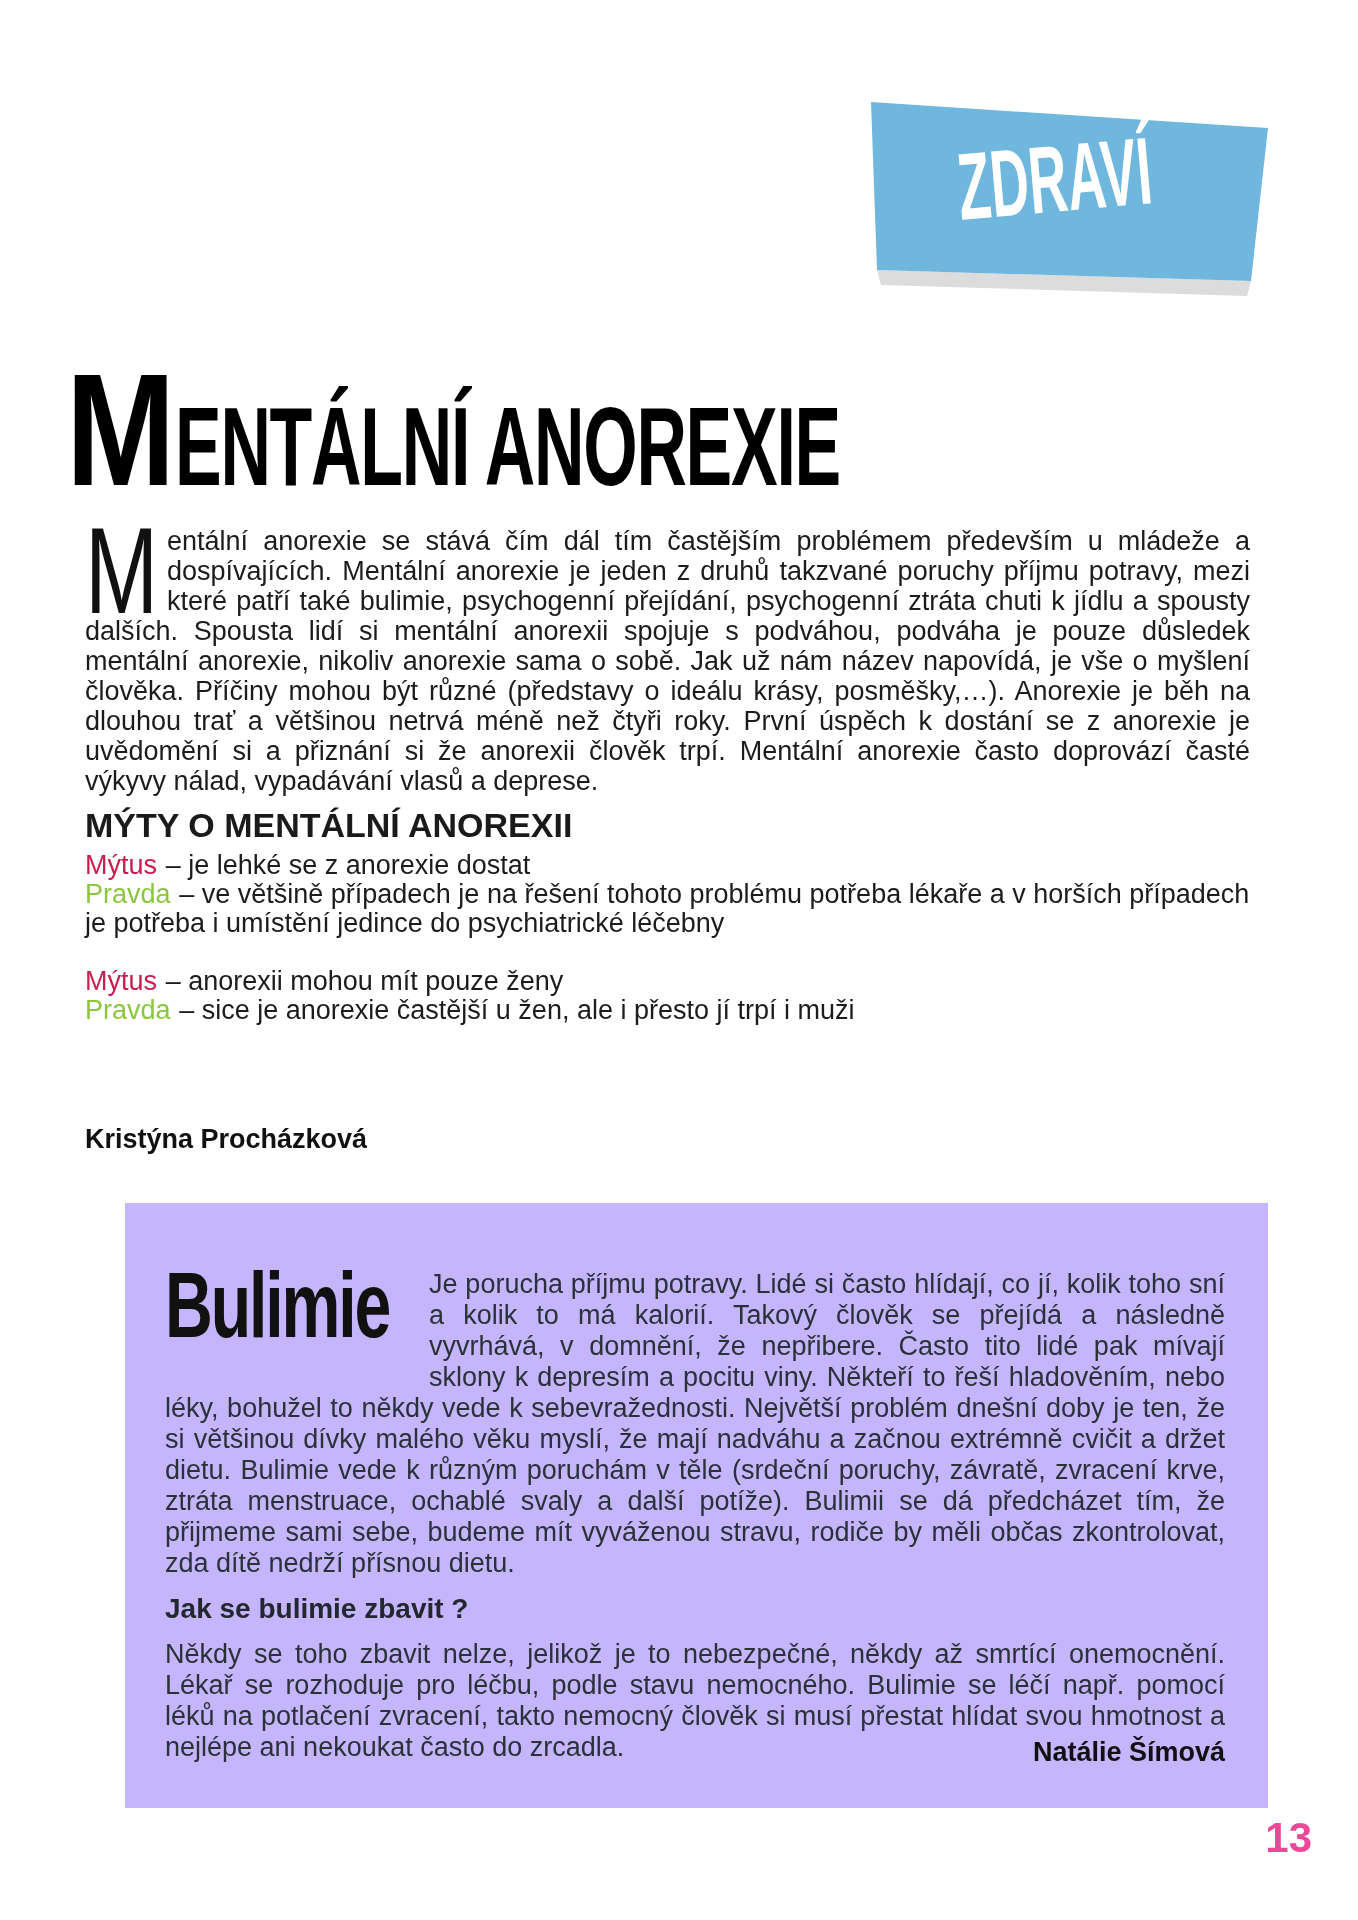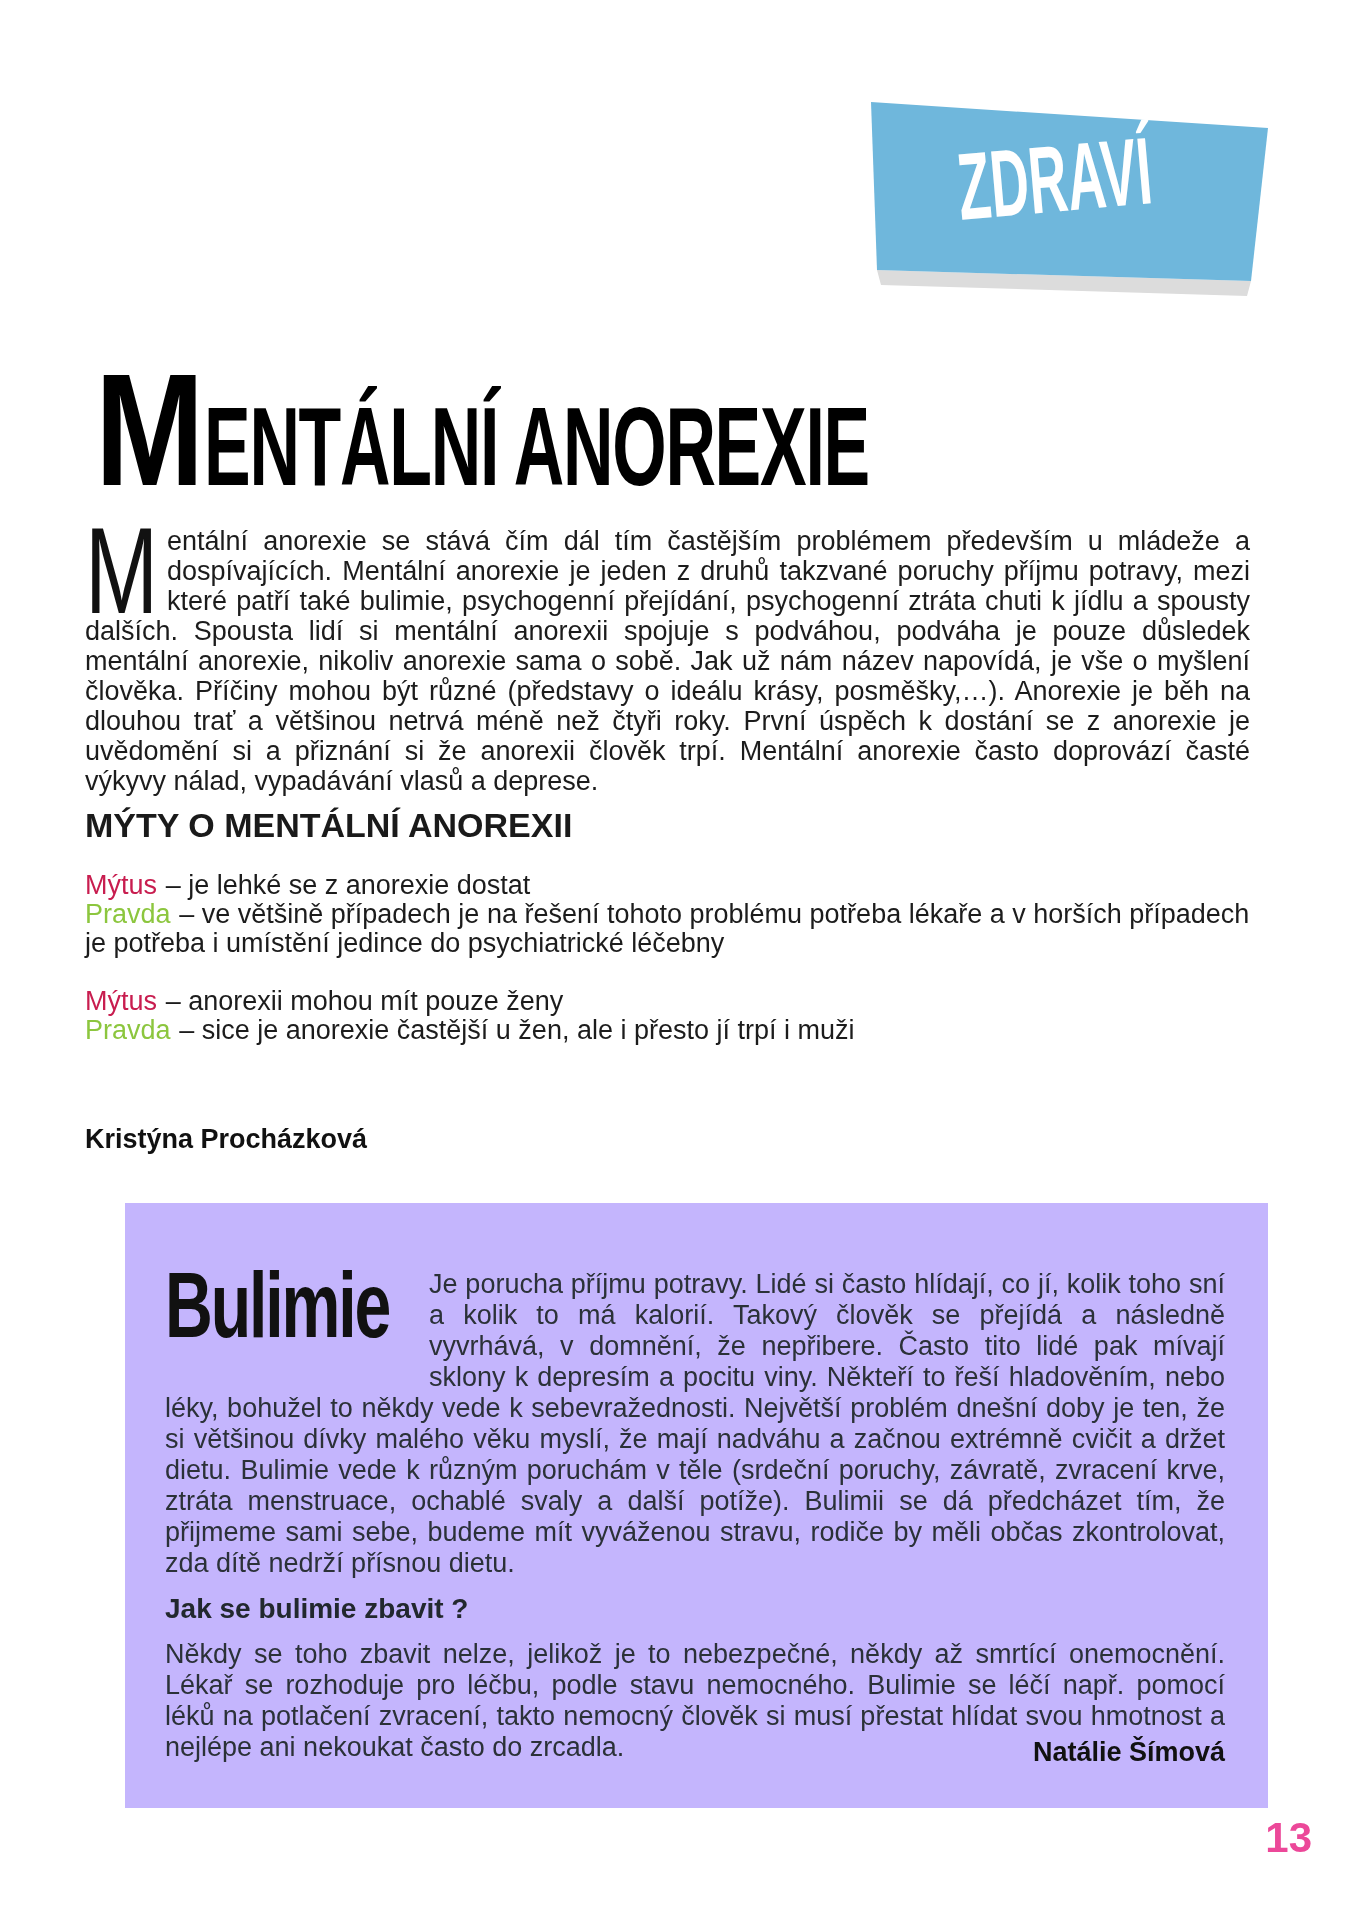--- a/index.html
+++ b/index.html
@@ -19,21 +19,21 @@
   .banner-label {
     position: absolute; left: 92px; top: 44px;
     font-size: 95px; font-weight: 900; color: #ffffff;
     letter-spacing: 0px; line-height: 1; white-space: nowrap;
     transform: rotate(-5deg) scaleX(0.56);
     transform-origin: left center;
   }
 
   
   .main-title {
-    position: absolute; left: 95px; top: 350px;
+    position: absolute; left: 66px; top: 350px;
     white-space: nowrap; line-height: 1; font-weight: 900; color: #000;
   }
   .title-initial {
     font-size: 160px; letter-spacing: -4px; display: inline-block;
     transform: scaleX(0.82); transform-origin: left bottom;
   }
   .title-rest {
     font-size: 111px; letter-spacing: -2px; display: inline-block;
     transform: scaleX(0.63); transform-origin: left bottom;
     margin-left: -20px;
@@ -49,21 +49,21 @@
     font-size: 122px; line-height: 86px; font-weight: 400;
     width: 80px; height: 88px;
     display: inline-block; transform: scaleX(0.72); transform-origin: left top;
     margin: 2px 2px 0 0; color: #111;
   }
 
   
   .myths { position: absolute; left: 85px; top: 806px; width: 1165px; }
   .myths-heading {
     font-size: 34px; font-weight: 700; color: #1a1a1a;
-    margin: 0 0 26px 0; letter-spacing: 0px;
+    margin: 0 0 6px 0; letter-spacing: 0px;
   }
   .myth-group { margin: 0 0 29px 0; font-size: 27px; line-height: 29px; }
   .label-myth  { color: #c81d4f; }
   .label-truth { color: #8cc63e; }
   .myth-text, .truth-text { margin-left: 0.32em; color: #1c1c1c; }
 
   .article-author {
     position: absolute; left: 85px; top: 1124px; width: 1165px;
     text-align: left; font-size: 27px; font-weight: 700; color: #111;
     padding-right: 40px; box-sizing: border-box;

